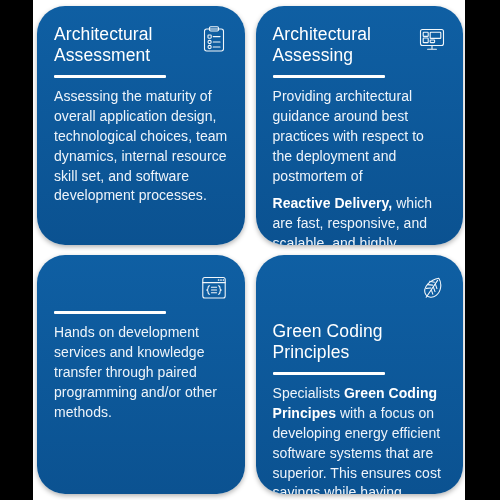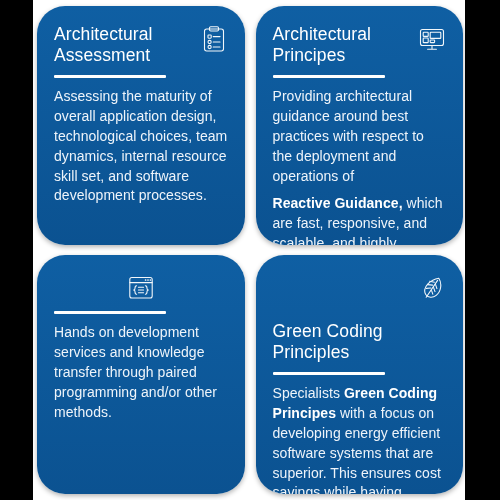--- a/index.html
+++ b/index.html
@@ -44,21 +44,21 @@
     border-radius: 28px;
     padding: 18px 17px 14px 17px;
     overflow: hidden;
     box-shadow: 0 2px 5px rgba(0,0,0,0.30);
     color: #ffffff;
   }
 
   .card-head {
     display: flex;
     align-items: flex-start;
-    justify-content: center;
+    justify-content: flex-end;
     gap: 6px;
     min-height: 26px;
   }
 
   .card-title {
     font-size: 17.5px;
     line-height: 1.20;
     font-weight: 400;
     letter-spacing: 0.1px;
     color: #ffffff;
@@ -131,37 +131,37 @@
           </span>
         </div>
         <div class="divider"></div>
         <div class="card-body">
             <p><span>Assessing the maturity of overall application design, technological choices, team dynamics, internal resource skill set, and software development processes.</span></p>
           </div>
       </div>
 
       <div class="card card--guidance">
         <div class="card-head">
-          <div class="card-title">Architectural Principes</div>
+          <div class="card-title">Architectural Assessing</div>
           <span class="card-icon">
             <svg viewBox="0 0 28 28" fill="none" stroke="#ffffff" stroke-width="1.1" stroke-linecap="round" stroke-linejoin="round">
               <rect x="2.5" y="4.5" width="23" height="16" rx="2"></rect>
               <rect x="5.2" y="7.2" width="5" height="4.2" rx="0.7"></rect>
               <rect x="5.2" y="13" width="5" height="4.6" rx="0.7"></rect>
               <rect x="12.2" y="7.2" width="10.6" height="6.2" rx="0.7"></rect>
               <rect x="12.2" y="15" width="4.4" height="2.6" rx="0.6"></rect>
               <line x1="14" y1="20.5" x2="14" y2="23.6"></line>
               <line x1="9.6" y1="24.2" x2="18.4" y2="24.2"></line>
             </svg>
           </span>
         </div>
         <div class="divider"></div>
         <div class="card-body">
-            <p><span>Providing architectural guidance around best practices with respect to the deployment and operations of </span></p>
-            <p><b>Reactive Guidance,</b><span> which are fast, responsive, and scalable, and highly resilient.</span></p>
+            <p><span>Providing architectural guidance around best practices with respect to the deployment and postmortem of </span></p>
+            <p><b>Reactive Delivery,</b><span> which are fast, responsive, and scalable, and highly resilient.</span></p>
           </div>
       </div>
 
       <div class="card card--delivery">
         <div class="card-head">
           <span class="card-icon">
             <svg viewBox="0 0 28 28" fill="none" stroke="#ffffff" stroke-width="1.1" stroke-linecap="round" stroke-linejoin="round">
               <rect x="2.8" y="3.5" width="22.4" height="20.5" rx="2"></rect>
               <line x1="2.8" y1="8.6" x2="25.2" y2="8.6"></line>
               <circle cx="18.6" cy="6" r="0.85" fill="#ffffff" stroke="none"></circle>

